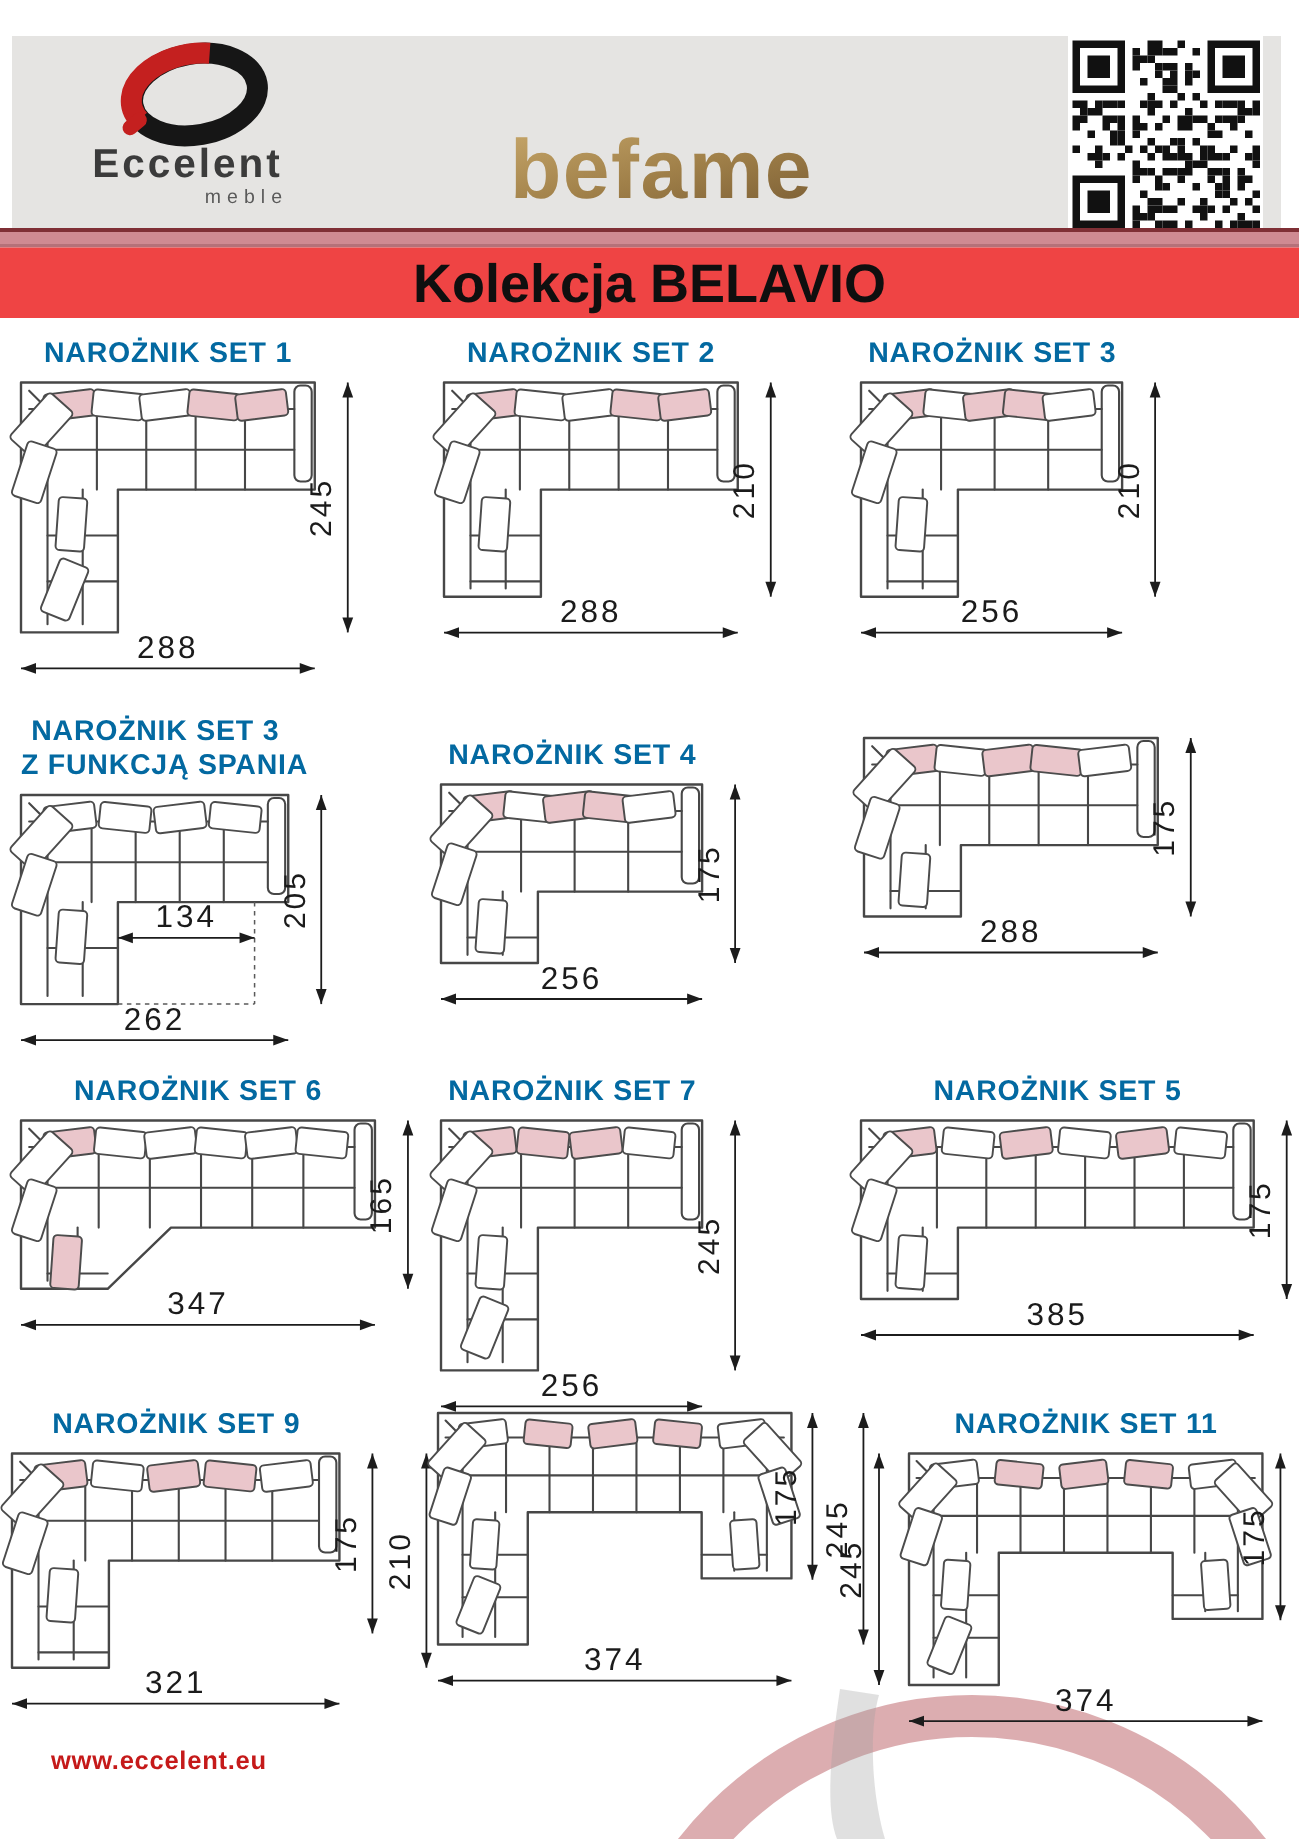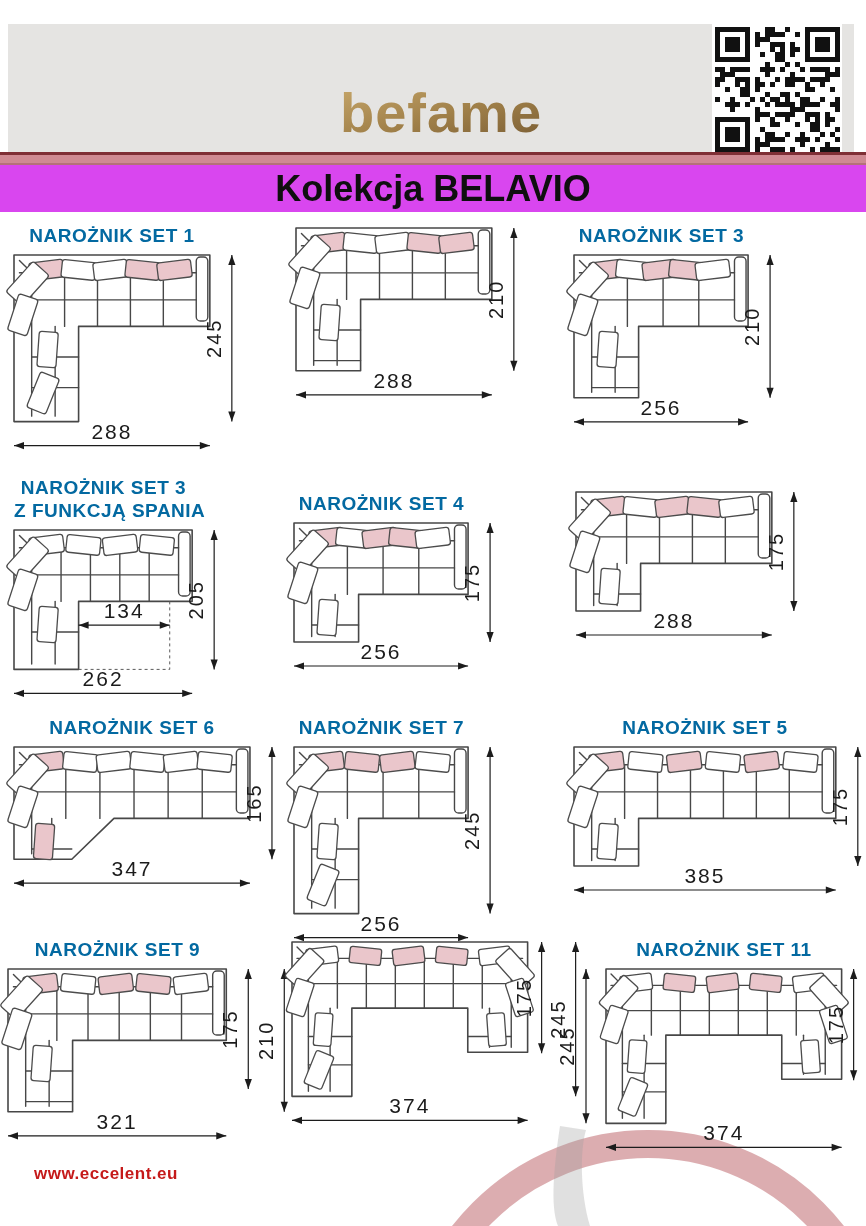--- a/index.html
+++ b/index.html
@@ -16,21 +16,21 @@
        text-align:center;margin-top:-6px;}
   .logo-sub{font-size:13px;color:#5a5a5a;letter-spacing:4px;text-align:right;
        padding-right:28px;margin-top:-2px;}
   .brand{position:absolute;left:288px;top:56px;width:290px;height:72px;}
   .qr{position:absolute;left:704px;top:0px;background:#fff;}
 
   
   .pinkbar{position:absolute;left:0;top:152px;width:866px;height:13px;z-index:3;
        background:linear-gradient(to bottom,#7f2f35 0 3px,var(--bar,#cf8a92) 3px 11px,#b57179 11px 13px);}
   .titleband{position:absolute;left:0;top:165px;width:866px;height:47px;
-       background:#d946ef;z-index:3;display:flex;align-items:center;justify-content:center;}
+       background:#ef4444;z-index:3;display:flex;align-items:center;justify-content:center;}
   .titleband h1{margin:0;font-size:36px;font-weight:bold;color:#0f0f0f;letter-spacing:0px;}
 
   
   #grid{position:absolute;inset:0;z-index:2;}
   .card{position:absolute;}
   .card h2{margin:0 0 4px 0;font-size:19px;font-weight:600;color:#0369a1;
        letter-spacing:.5px;text-align:center;line-height:23px;white-space:nowrap;}
   .card svg{display:block;overflow:visible;}
 
   .ln{stroke:#474747;stroke-width:1.4;fill:none;stroke-linejoin:round;stroke-linecap:round;}
@@ -46,20 +46,31 @@
   .site{position:absolute;left:34px;top:1164px;font-size:17px;font-weight:bold;
        color:var(--accent,#c51a1a);z-index:3;letter-spacing:.5px;text-decoration:none;}
   .watermark{position:absolute;left:0;top:0;z-index:0;pointer-events:none;}
 </style>
 </head>
 <body>
 
 <div class="page">
 
   <header class="hdr">
+    <div class="logo">
+      <svg width="160" height="74" viewBox="0 0 160 74">
+        <g transform="rotate(-10 85 37)">
+          <ellipse cx="85" cy="37" rx="42" ry="27" fill="none" stroke="#161616" stroke-width="14"></ellipse>
+          <path d="M 45.5,47.3 A 42,27 0 0 1 99.4,11.6" fill="none" stroke="#c4201f" stroke-width="14"></path>
+          <path d="M 45.5,47.3 l -7,4" stroke="#c4201f" stroke-width="10" stroke-linecap="round"></path>
+        </g>
+      </svg>
+      <div class="logo-brand">Eccelent</div>
+      <div class="logo-sub">meble</div>
+    </div>
 
     <div class="brand">
       <svg width="290" height="72" viewBox="0 0 290 72">
         <defs>
           <linearGradient id="gold" x1="0" y1="0" x2="0.9" y2="1">
             <stop offset="0" stop-color="#c9a96c"></stop>
             <stop offset="0.55" stop-color="#a08049"></stop>
             <stop offset="1" stop-color="#7c5f35"></stop>
           </linearGradient>
         </defs>
@@ -319,20 +330,22 @@
     <polygon class="dimarr" points="6,194.60000000000002 16,191.00000000000003 16,198.20000000000002"></polygon>
     <polygon class="dimarr" points="201.84,194.60000000000002 191.84,191.00000000000003 191.84,198.20000000000002"></polygon>
           <text x="103.92" y="187.60000000000002" text-anchor="middle" class="dim">288</text>
           <line x1="223.84" y1="4" x2="223.84" y2="170.60000000000002" class="dimln"></line>
     <polygon class="dimarr" points="223.84,4 220.24,14 227.44,14"></polygon>
     <polygon class="dimarr" points="223.84,170.60000000000002 220.24,160.60000000000002 227.44,160.60000000000002"></polygon>
           <text transform="translate(212.84,87.30000000000001) rotate(-90)" text-anchor="middle" class="dimv">245</text>
         </svg>
     </section>
       <section class="card" style="left:290px;top:224px;width:272px">
+      <h2 style="padding-left:6px;padding-right:70px">
+        <span>NAROŻNIK SET 2</span></h2>
       <svg width="272" height="199">
           <path d="M6,4 H201.84 V75.4 H70.60000000000001 V146.8 H6 Z" class="body"></path>
           <line x1="11.440000000000001" y1="21.68" x2="188.24" y2="21.68" class="ln"></line>
           <line x1="23.68" y1="21.68" x2="23.68" y2="141.36" class="ln"></line>
           <line x1="11.440000000000001" y1="9.440000000000001" x2="22.32" y2="20.32" class="ln"></line>
           <rect x="188.24" y="6.04" width="11.56" height="63.92" rx="4.08" class="ln"></rect>
           <line x1="56.592000000000006" y1="21.68" x2="56.592000000000006" y2="75.4" class="ln"></line>
           <line x1="89.504" y1="21.68" x2="89.504" y2="75.4" class="ln"></line>
           <line x1="122.416" y1="21.68" x2="122.416" y2="75.4" class="ln"></line>
           <line x1="155.328" y1="21.68" x2="155.328" y2="75.4" class="ln"></line>

